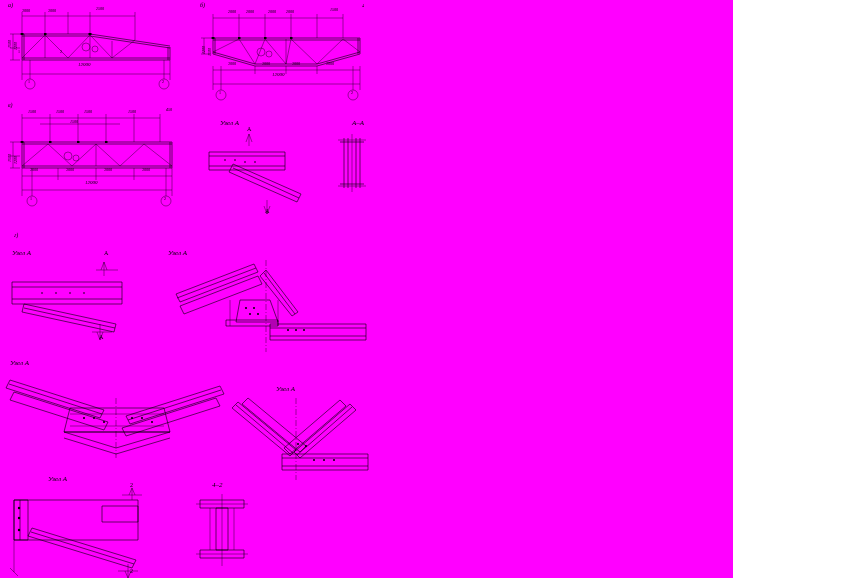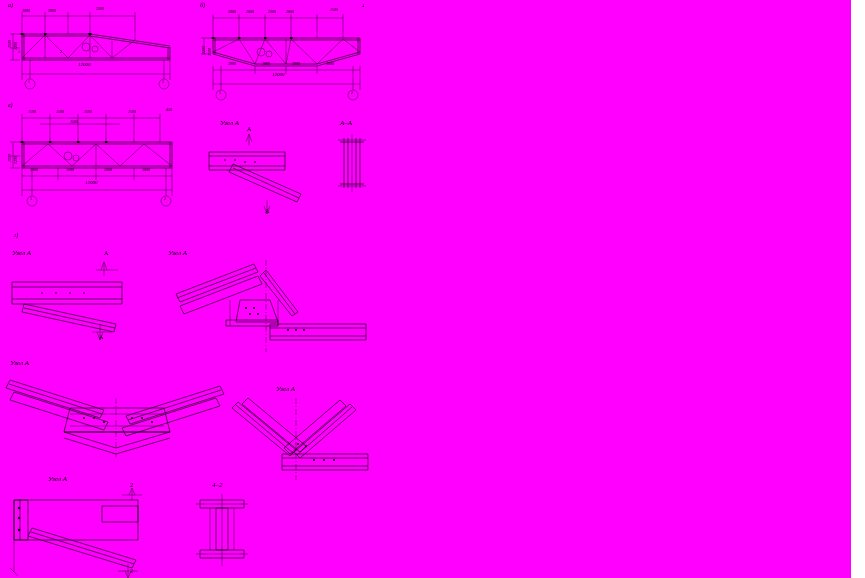--- a/index.html
+++ b/index.html
@@ -8,21 +8,21 @@
     background: #ffffff;
   }
   body {
     width: 865px;
     height: 578px;
     overflow: hidden;
     font-family: "Liberation Serif", serif;
   }
   #sheet {
     position: relative;
-    width: 851px;
+    width: 733px;
     height: 578px;
     background: #ff00ff;
   }
   .lbl {
     position: absolute;
     color: #000000;
     font-family: "Liberation Serif", serif;
     font-style: italic;
     white-space: nowrap;
     line-height: 1;
@@ -355,21 +355,21 @@
 
       <g class="thin">
         <line x1="62" y1="68" x2="62" y2="82"></line>
         <line x1="59" y1="74" x2="62" y2="82"></line>
         <line x1="65" y1="74" x2="62" y2="82"></line>
       </g>
     </svg>
   </div>
   <span class="lbl sm upright" style="left:265px; top:208px;">А</span>
 
-  <span class="lbl md" style="left:340px; top:120px;">А–А</span>
+  <span class="lbl md" style="left:352px; top:120px;">А–А</span>
   <div class="dwg" style="left:330px; top:130px;">
     <svg width="60" height="70" viewBox="0 0 60 70">
       <g class="ln">
         <line x1="14" y1="8" x2="14" y2="58"></line>
         <line x1="18" y1="8" x2="18" y2="58"></line>
         <line x1="26" y1="8" x2="26" y2="58"></line>
         <line x1="30" y1="8" x2="30" y2="58"></line>
         <line x1="10" y1="12" x2="34" y2="12"></line>
         <line x1="10" y1="54" x2="34" y2="54"></line>
       </g>

